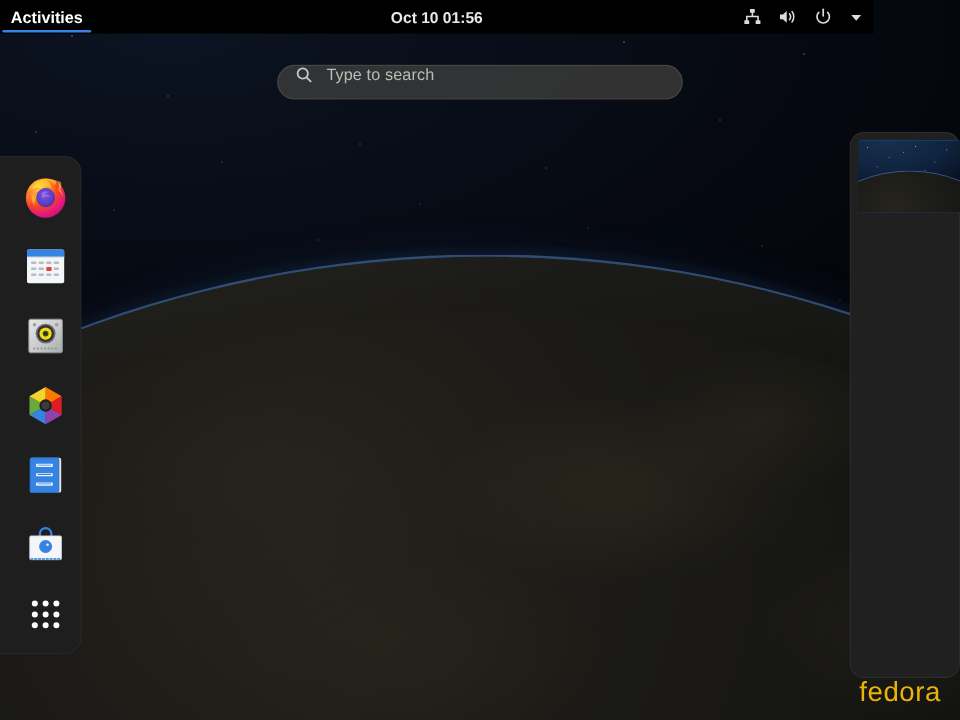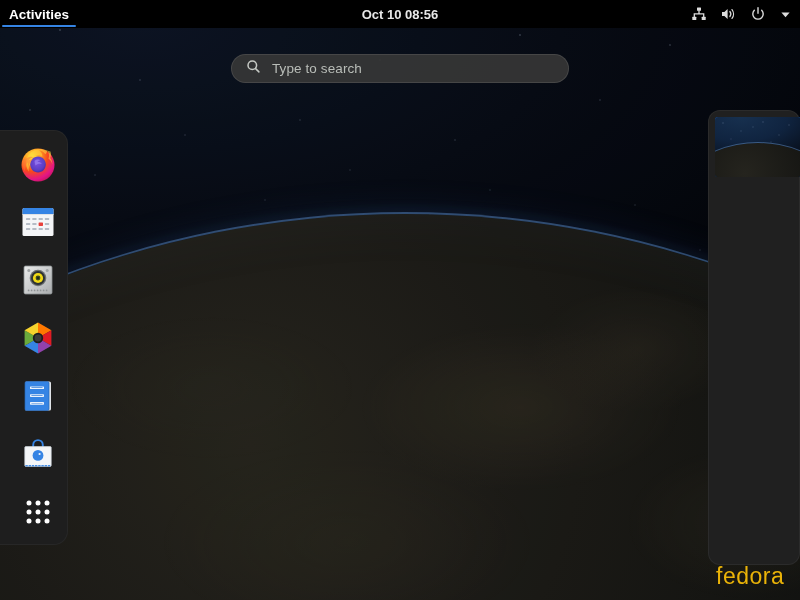--- a/index.html
+++ b/index.html
@@ -96,21 +96,21 @@
     border-radius:50%;
     border-top:16px solid rgba(40,78,140,.09);
     filter:blur(11px);
   }
 
   
   .scrim { position:absolute; inset:0; background:rgba(0,0,0,.10); }
 
   
   #topbar {
-    position:absolute; left:0; top:0; width:800px; height:28px;
+    position:absolute; left:0; top:0; width:728px; height:28px;
     background:#000; z-index:40;
     display:flex; align-items:center;
     color:#fff; font-size:13px;
   }
   #activities {
     position:relative;
     height:28px; display:flex; align-items:center;
     padding:0 10px 0 9px;
     font-weight:700; font-size:13.5px; color:#fff;
     cursor:pointer;
@@ -134,21 +134,21 @@
   }
   #status-area svg { display:block; }
 
   
   #search-entry {
     position:absolute; left:231px; top:54px;
     width:338px; height:29px;
     background:rgba(54,54,54,.92);
     border:1px solid rgba(90,90,90,.5);
     border-radius:15px;
-    display:flex; align-items:center;
+    display:flex; align-items:flex-start;
     padding:0 14px; gap:11px;
     z-index:30; cursor:text;
   }
   #search-entry .ph {
     color:#b9bdb8; font-size:13.5px; letter-spacing:.1px;
   }
 
   
   #dock {
     position:absolute; left:-14px; top:130px;
@@ -266,21 +266,21 @@
   <div class="scrim"></div>
 </div>
 
 <div id="watermark">fedora</div>
 
 <div id="topbar">
 
   <div id="activities">Activities</div>
 
   <div id="clock">
-    <span>Oct 10  08:56</span>
+    <span>Oct 10  01:56</span>
   </div>
 
   <div id="status-area">
 
     <span>
       <svg width="16" height="16" viewBox="0 0 16 16" fill="none" stroke="#dcdcdc" stroke-width="1.3" stroke-linecap="round">
         <rect x="6" y="1.5" width="4" height="3.2" rx=".5" fill="#dcdcdc" stroke="none"></rect>
         <rect x="1.3" y="10.8" width="4" height="3.2" rx=".5" fill="#dcdcdc" stroke="none"></rect>
         <rect x="10.7" y="10.8" width="4" height="3.2" rx=".5" fill="#dcdcdc" stroke="none"></rect>
         <path d="M8 4.7v3.1M3.3 10.8V7.8h9.4v3"></path>

